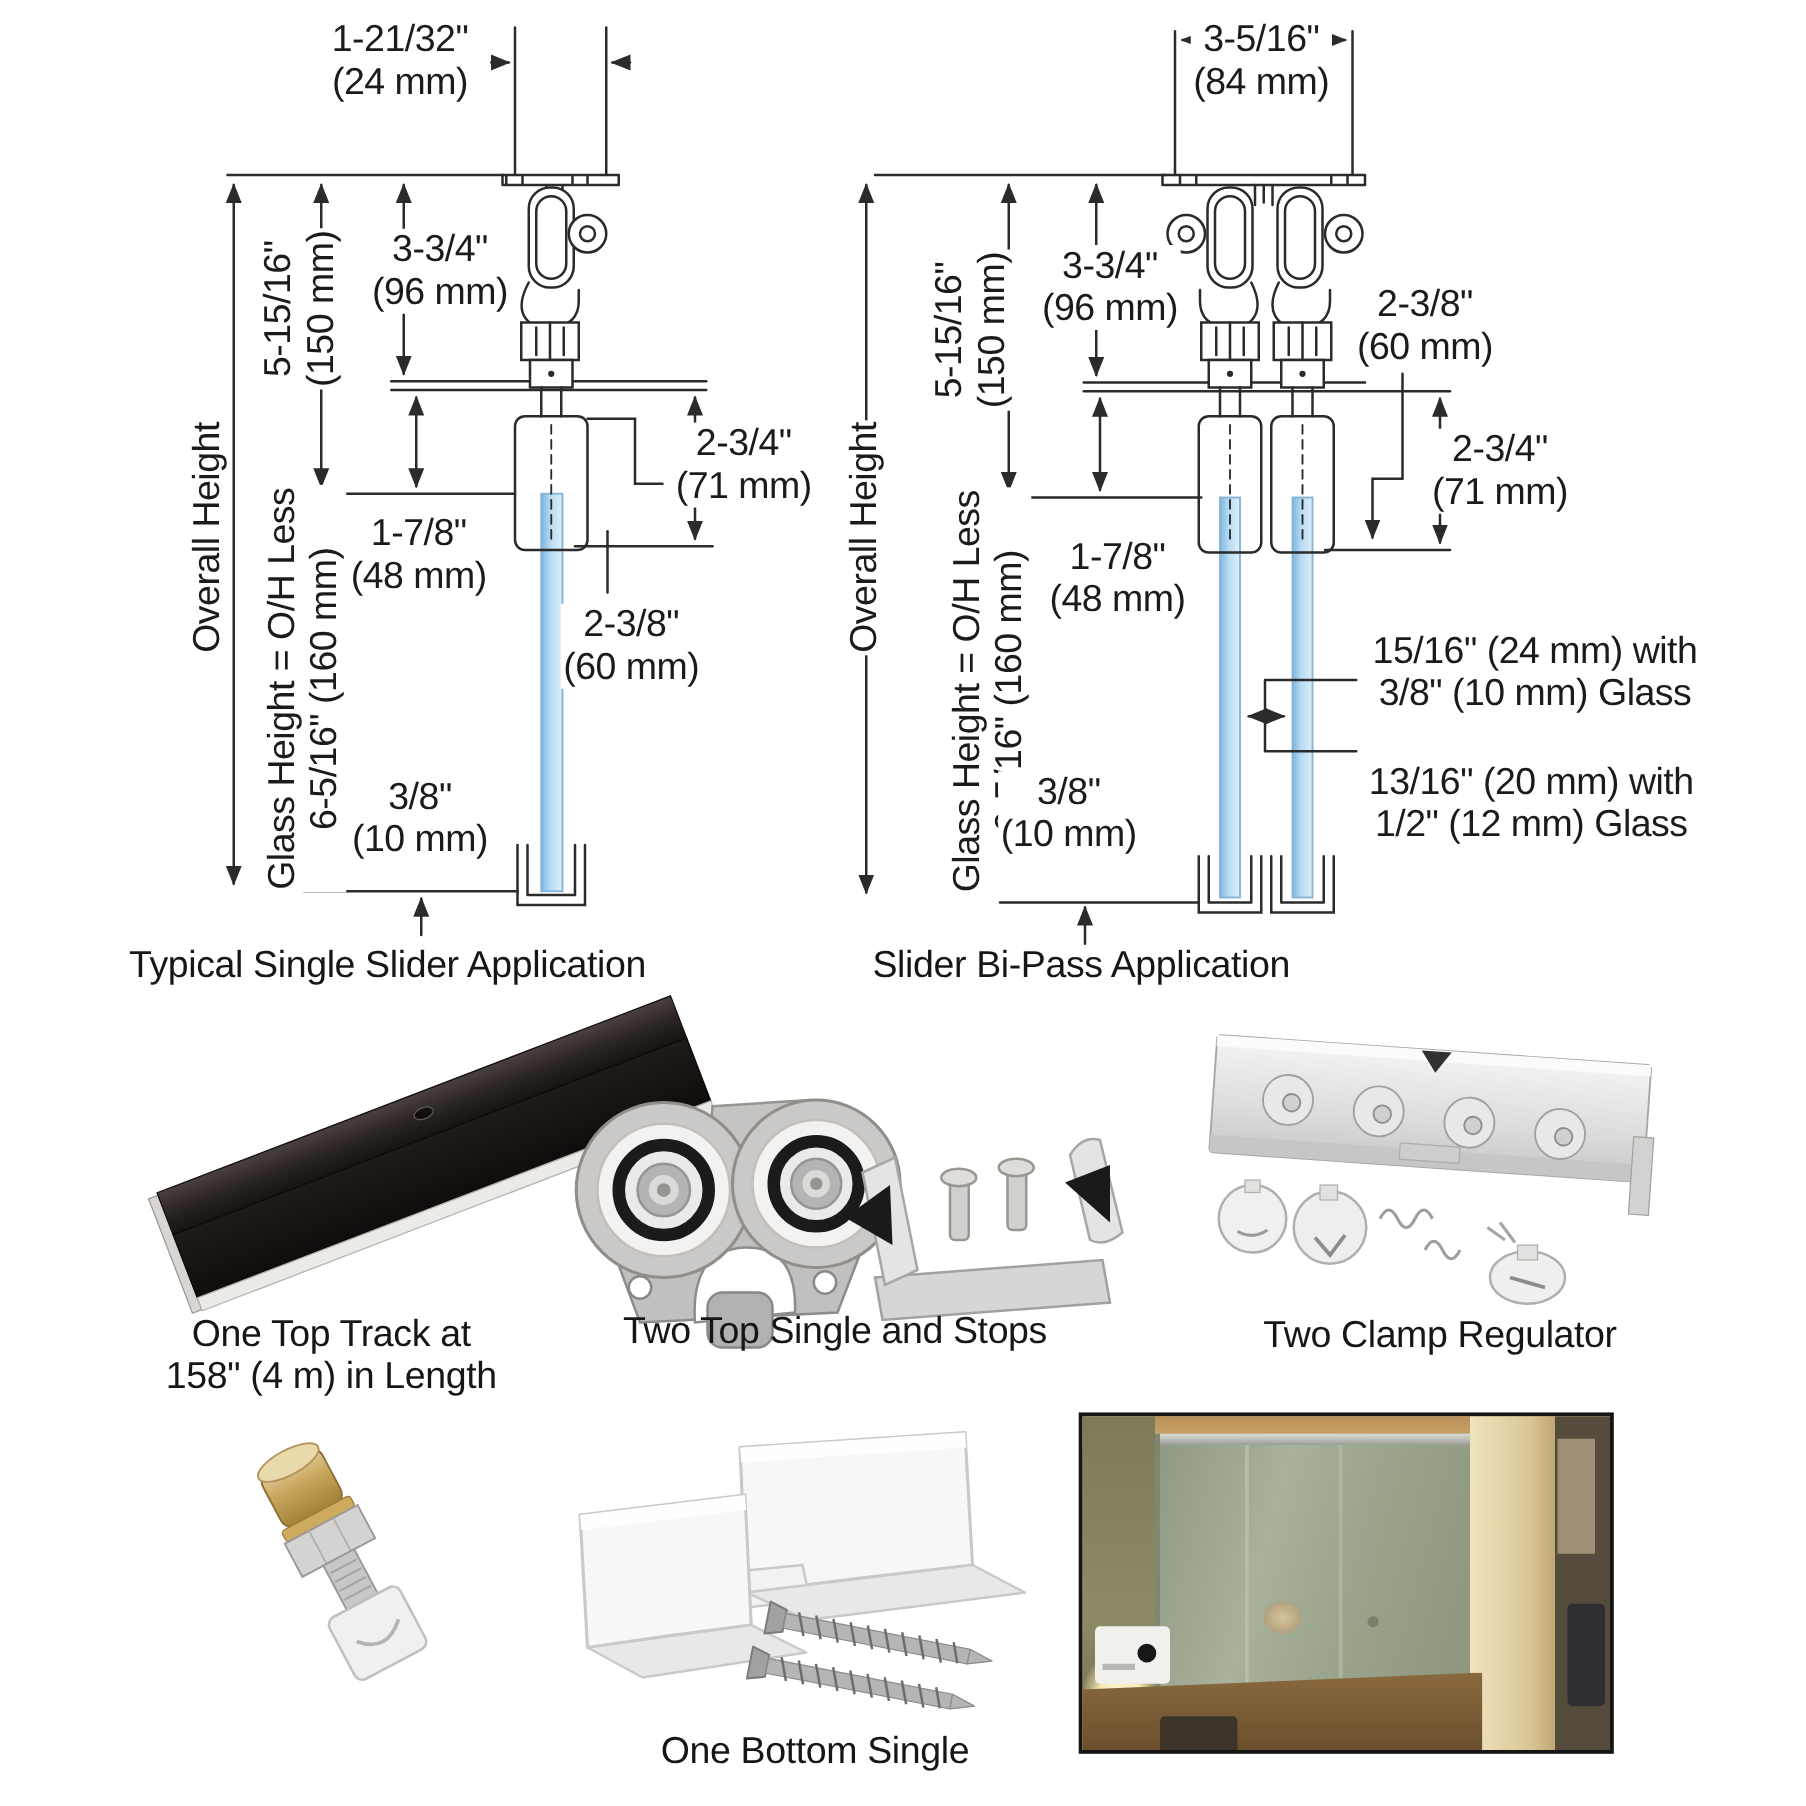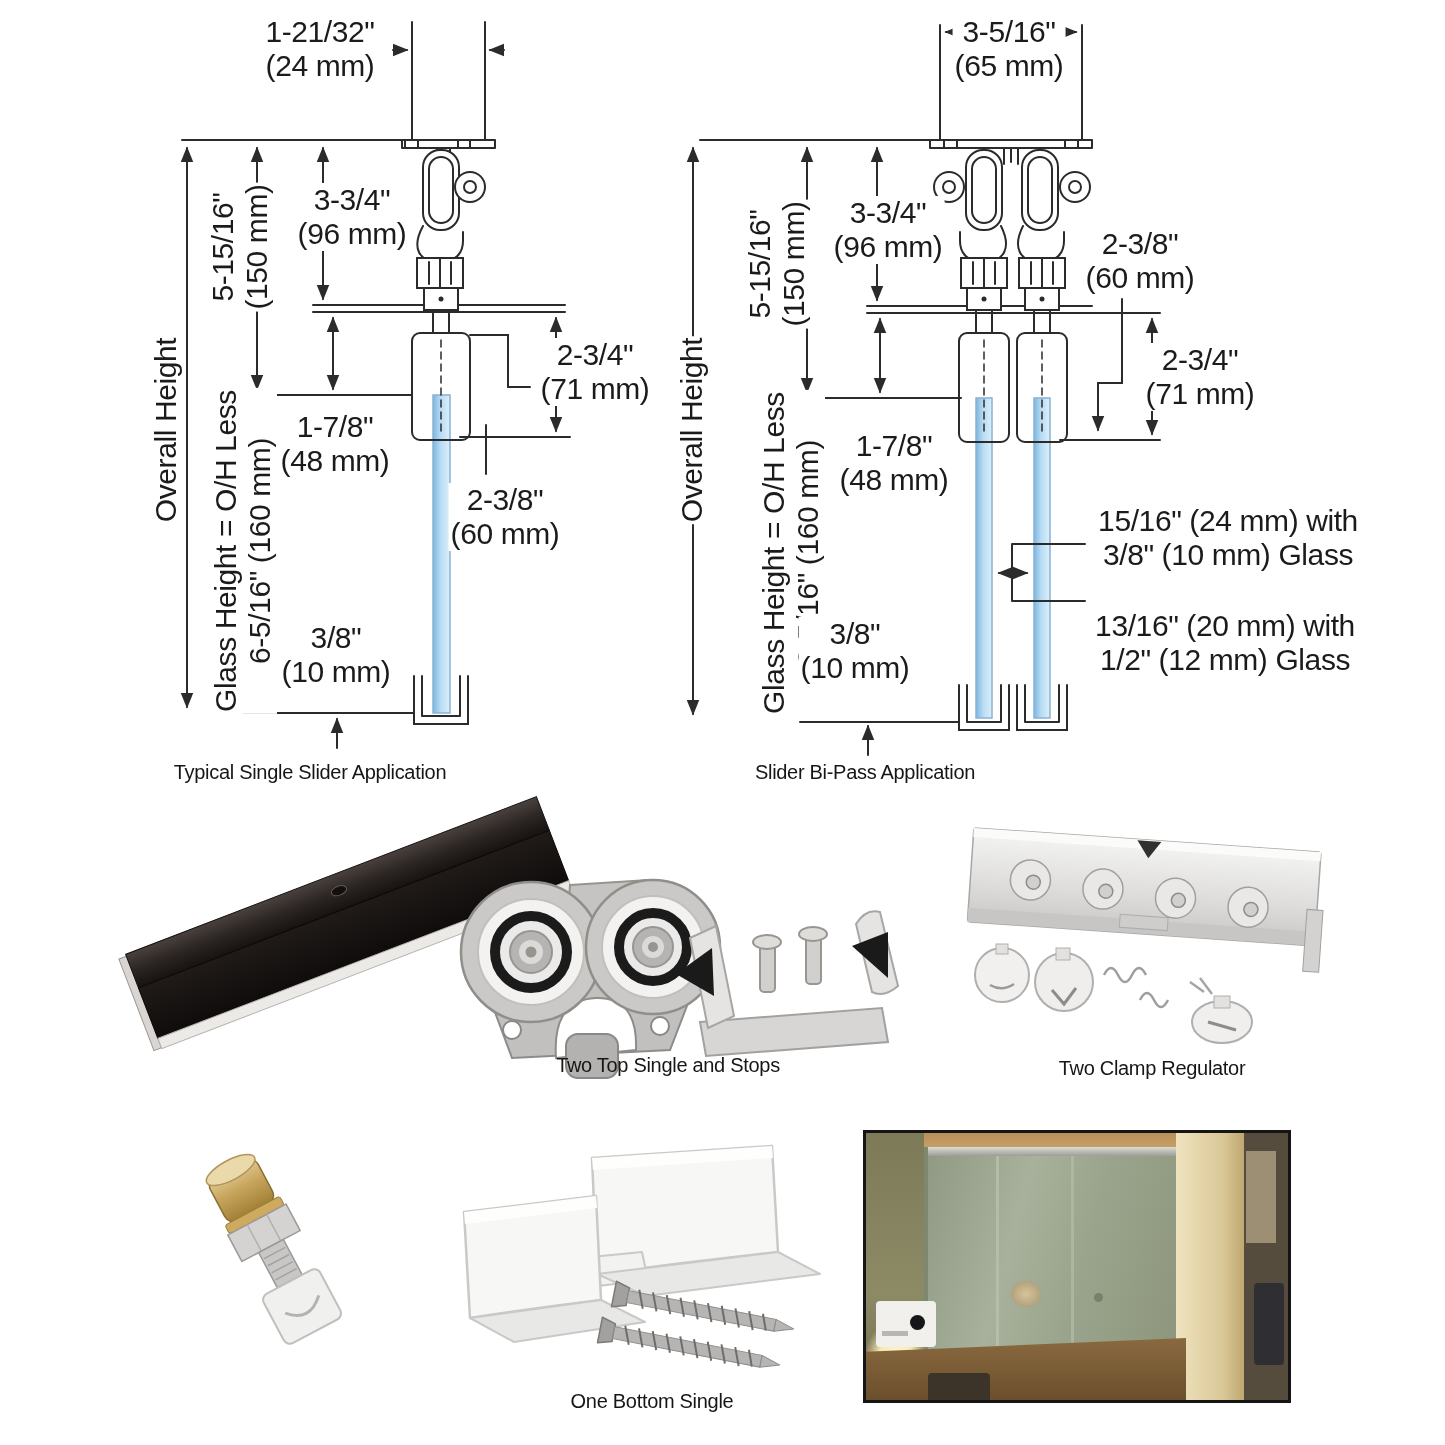--- a/index.html
+++ b/index.html
@@ -5,21 +5,21 @@
   html,body{margin:0;padding:0;background:#ffffff;}
   #root{position:relative;width:1445px;height:1445px;background:#ffffff;overflow:hidden;
         font-family:"Liberation Sans",sans-serif;}
   #art{position:absolute;left:0;top:0;}
   .lbl{position:absolute;font-size:30px;line-height:34px;letter-spacing:-0.4px;color:#1b1b1b;
        text-align:center;white-space:nowrap;transform:translate(-50%,-50%);
        background:#ffffff;padding:0 2px;}
   .vlbl{position:absolute;font-size:30px;line-height:34px;letter-spacing:-0.4px;color:#1b1b1b;
        text-align:center;white-space:nowrap;transform:translate(-50%,-50%) rotate(-90deg);
        background:#ffffff;padding:0 2px;}
-  .cap{position:absolute;font-size:20px;line-height:33px;letter-spacing:-0.3px;color:#161616;
+  .cap{position:absolute;font-size:30px;line-height:33px;letter-spacing:-0.3px;color:#161616;
        text-align:center;white-space:nowrap;transform:translate(-50%,-50%);background:transparent;}
   
   .photo{position:absolute;left:863px;top:1130px;width:428px;height:273px;
          border:3px solid #151515;box-sizing:border-box;background:#c9b98f;overflow:hidden;}
   .photo *{position:absolute;}
   .ph-woodtop{left:0;top:0;width:422px;height:26px;background:linear-gradient(#b9905a,#d2ab6e);}
   .ph-leftwall{left:0;top:0;width:58px;height:267px;background:linear-gradient(180deg,#7d7a58,#8d8a66 60%,#6e6a4c);}
   .ph-glass{left:58px;top:14px;width:252px;height:253px;
             background:linear-gradient(105deg,#8f9883 0%,#a8b19b 35%,#9aa48c 60%,#8c957b 100%);}
   .ph-track{left:58px;top:14px;width:252px;height:9px;background:linear-gradient(#dcdcd7,#9d9d98);}
@@ -345,21 +345,21 @@
       <div>(60 mm)</div>
     </div>
 <div class="lbl" style="left:336px;top:655px">
   <div>3/8"</div>
       <div>(10 mm)</div>
     </div>
 <div class="lbl cap" style="left:310px;top:772px">Typical Single Slider Application</div>
 
 <div class="lbl" style="left:1009px;top:49px">
   <div>3-5/16"</div>
-      <div>(65 mm)</div>
+      <div>(84 mm)</div>
     </div>
 <div class="lbl" style="left:888px;top:230px">
   <div>3-3/4"</div>
       <div>(96 mm)</div>
     </div>
 <div class="vlbl" style="left:777px;top:264px">
   <div>5-15/16"</div>
       <div>(150 mm)</div>
     </div>
 <div class="vlbl" style="left:692px;top:430px">
@@ -388,17 +388,21 @@
 <div class="lbl" style="left:1228px;top:538px;background:transparent">
   <div>15/16" (24 mm) with</div>
       <div>3/8" (10 mm) Glass</div>
     </div>
 <div class="lbl" style="left:1225px;top:643px;background:transparent">
   <div>13/16" (20 mm) with</div>
       <div>1/2" (12 mm) Glass</div>
     </div>
 <div class="lbl cap" style="left:865px;top:772px">Slider Bi-Pass Application</div>
 
+<div class="lbl cap" style="left:265px;top:1084px">
+  <div>One Top Track at</div>
+      <div>158" (4 m) in Length</div>
+    </div>
 <div class="lbl cap" style="left:668px;top:1065px">Two Top Single and Stops</div>
 <div class="lbl cap" style="left:1152px;top:1068px">Two Clamp Regulator</div>
 <div class="lbl cap" style="left:652px;top:1401px">One Bottom Single</div>
 
 </div>
 
 </body></html>

